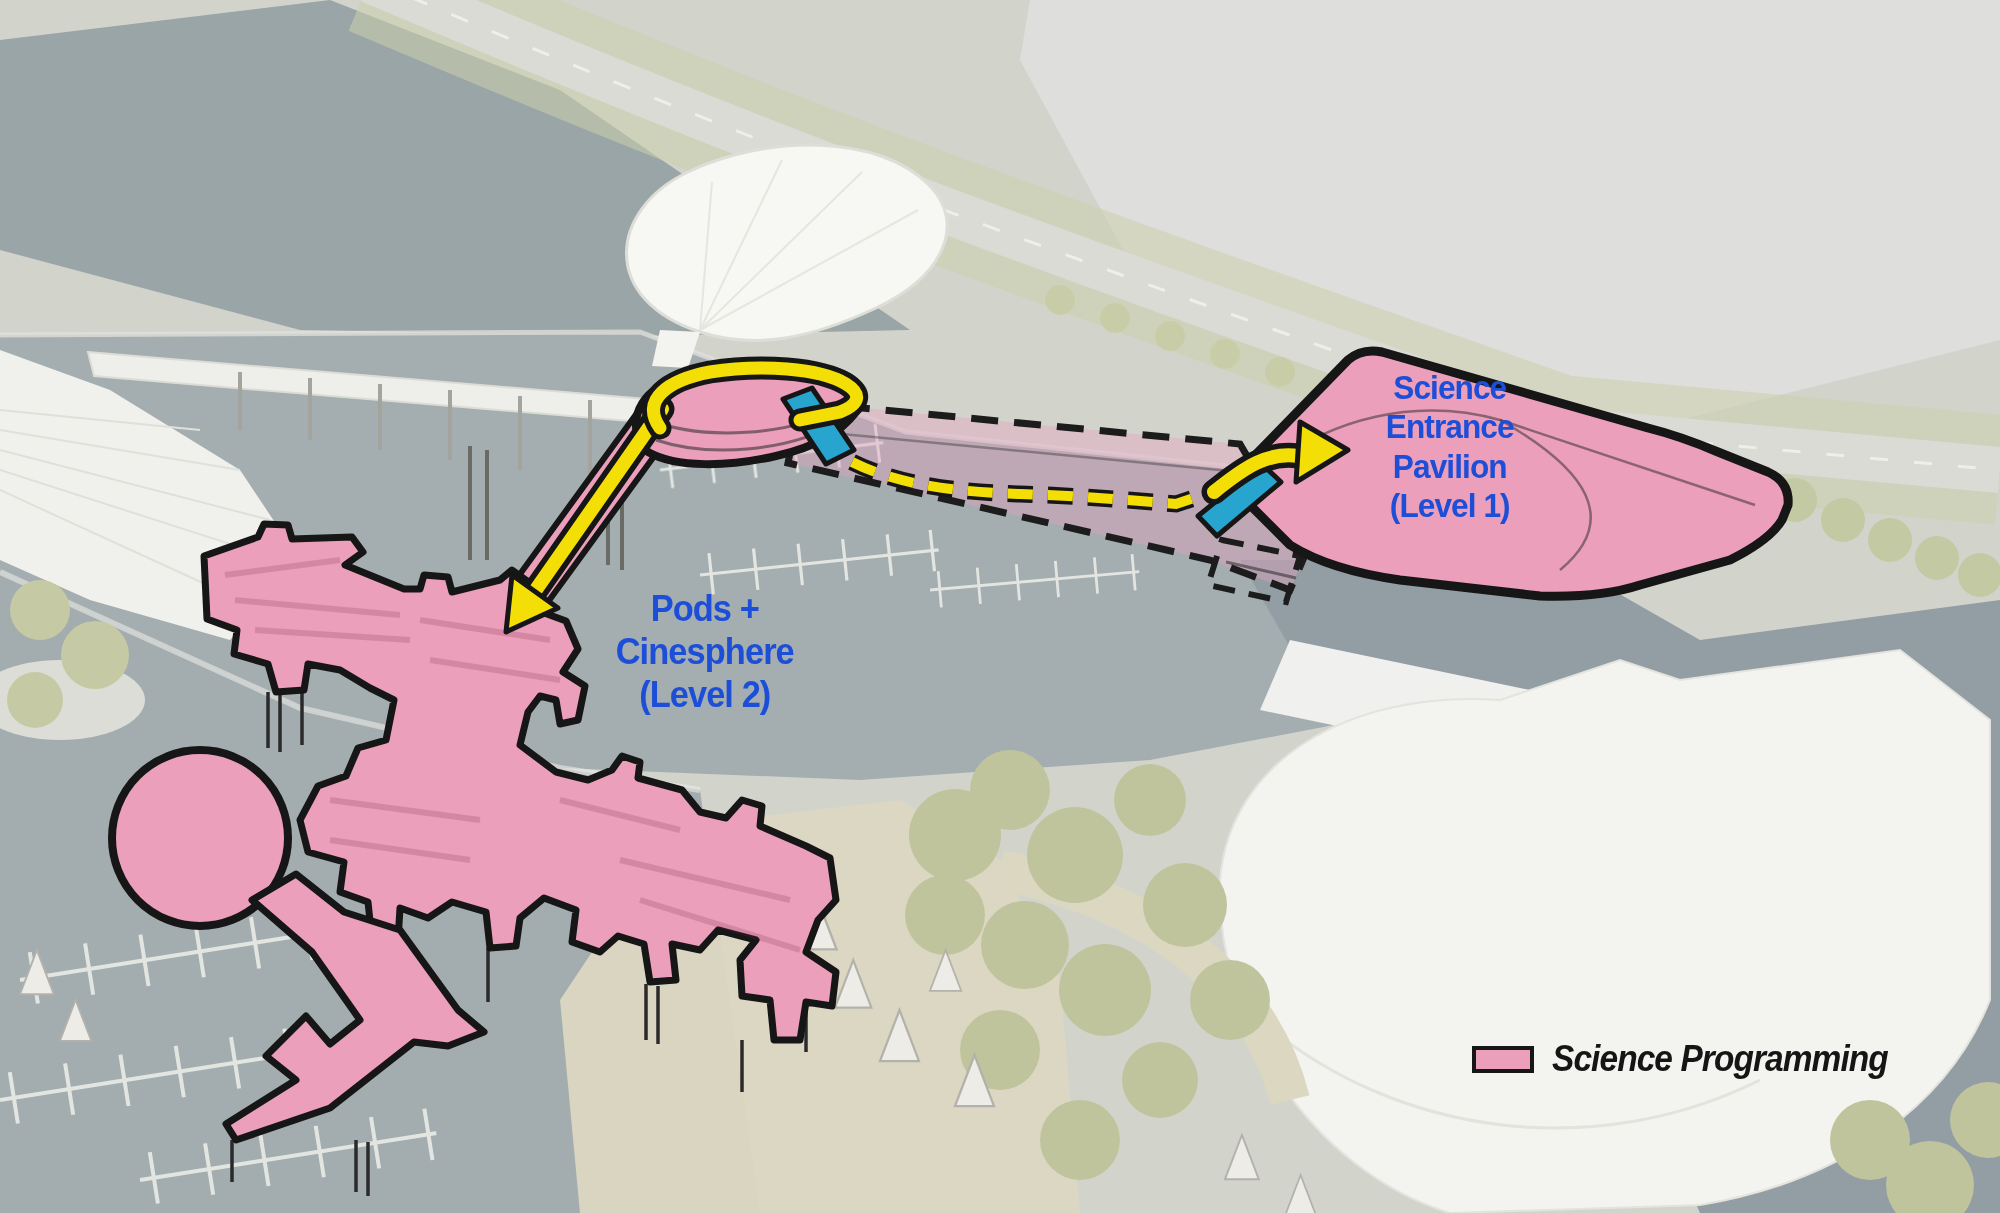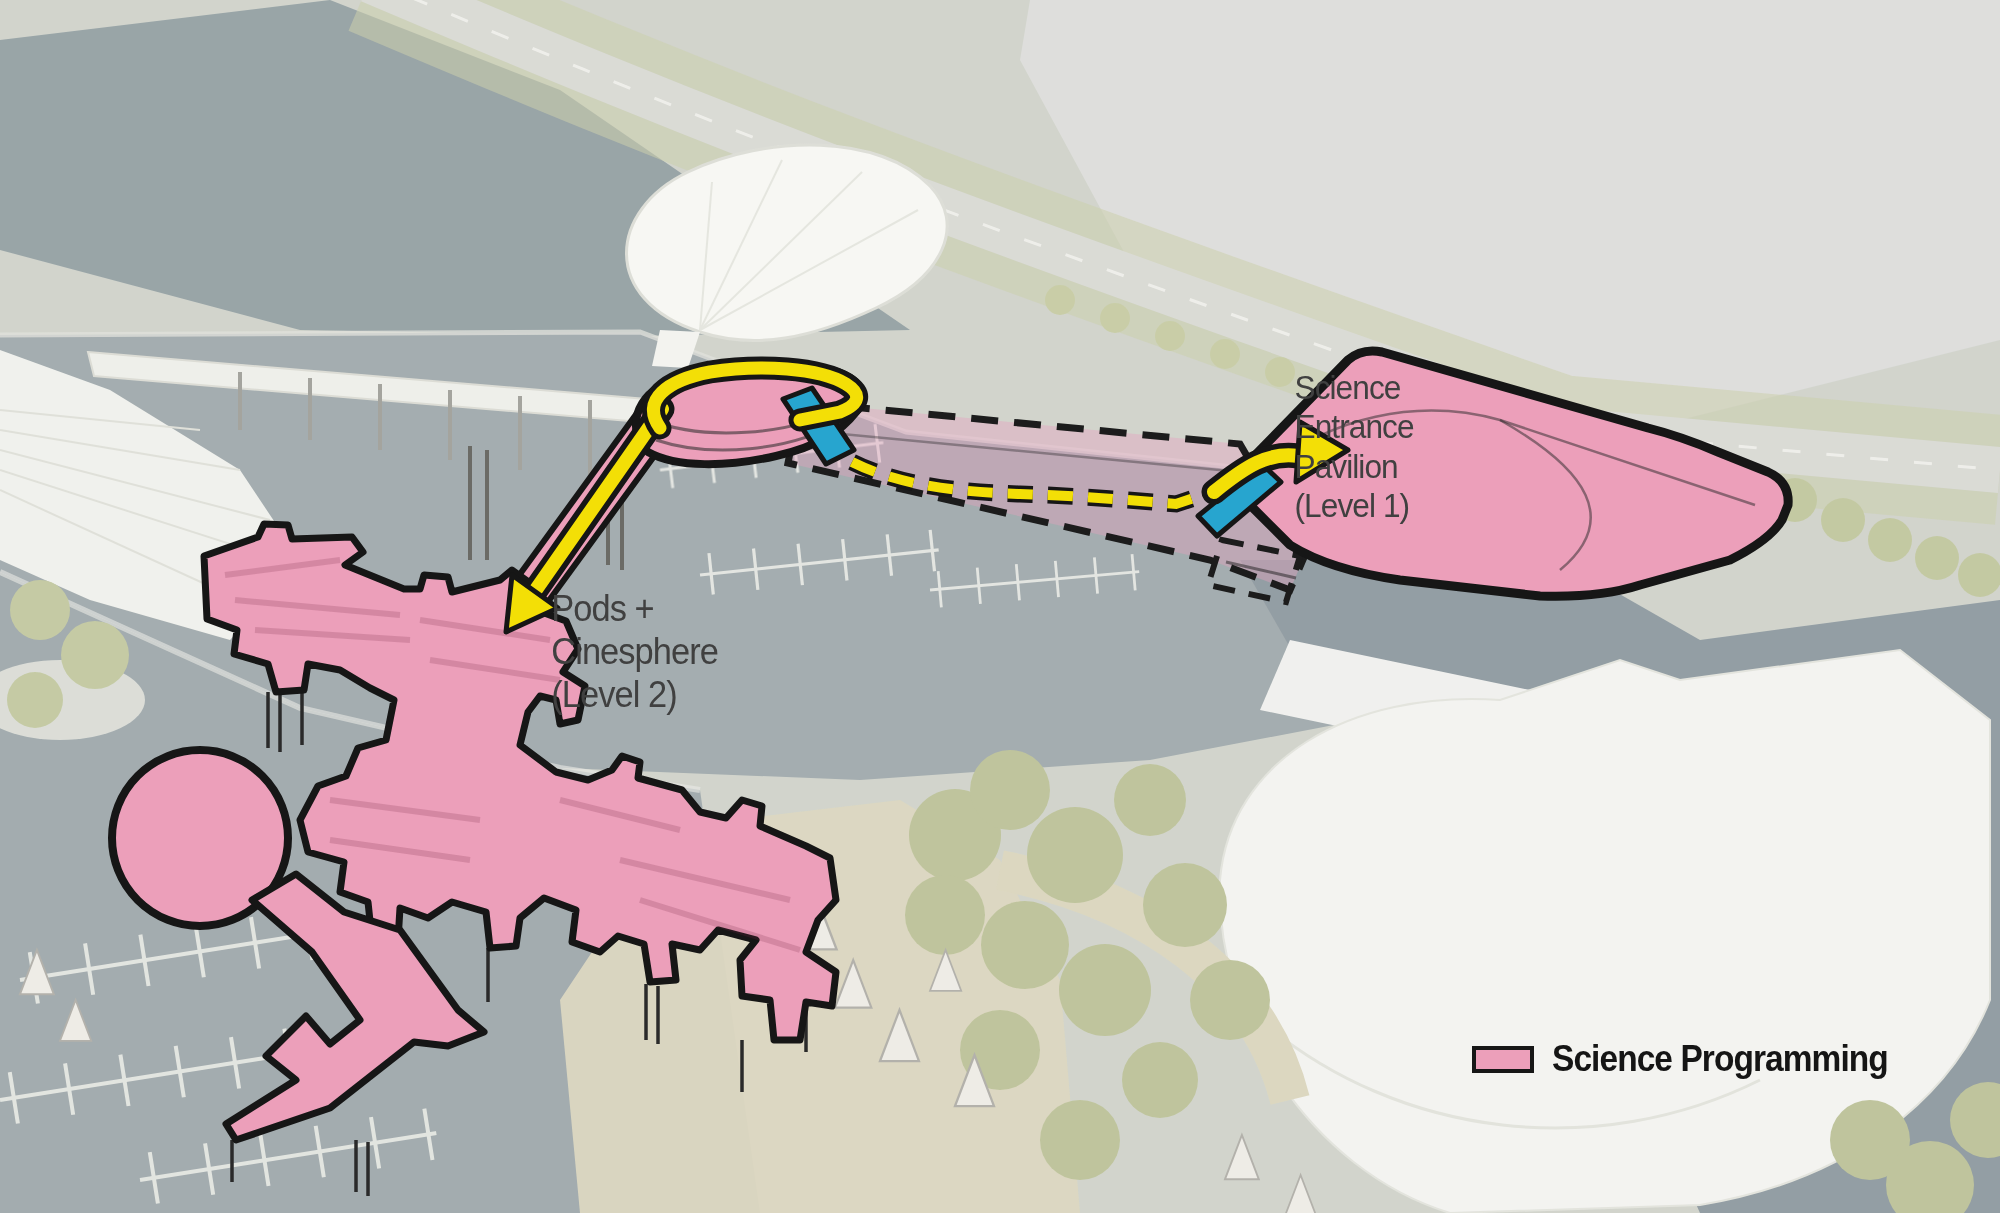--- a/index.html
+++ b/index.html
@@ -1,25 +1,25 @@
 <!DOCTYPE html>
 <html style="--pink: #EC9FBA; --pink-translucent: rgba(231,160,190,0.40); --blue: #27A5CF; --yellow: #F3DF06; --outline: #161616;"><head>
 <meta charset="utf-8">
 <style>
   html,body{margin:0;padding:0;background:#cdd0c7;}
   #stage{position:relative;width:2000px;height:1213px;overflow:hidden;
          font-family:"Liberation Sans","DejaVu Sans",sans-serif;}
   #stage svg{position:absolute;left:0;top:0;}
-  .map-label{position:absolute;white-space:pre-line;color:#404040;
-             font-weight:400;line-height:1.16;letter-spacing:-1px;}
+  .map-label{position:absolute;white-space:pre-line;text-align:center;color:#1d4ed8;
+             font-weight:700;line-height:1.16;letter-spacing:-1px;}
   .map-label>span{display:inline-block;transform:scaleX(.93);}
   #pavilion-label{left:1290px;top:368px;width:320px;font-size:34px;}
   #link-label{left:855px;top:514px;width:320px;font-size:37px;}
   #pods-label{left:545px;top:588px;width:320px;font-size:37px;}
-  #legend{position:absolute;left:1472px;top:1040px;display:flex;flex-direction:row;gap:13px;}
+  #legend{position:absolute;left:1472px;top:1040px;display:flex;flex-direction:row;gap:13px;font-style:italic;}
   .legend-row{display:flex;align-items:center;gap:18px;height:38px;}
   .swatch{width:62px;height:27px;border:4px solid #161616;box-sizing:border-box;flex:0 0 auto;}
   .legend-text{font-size:36px;font-weight:800;color:#151515;letter-spacing:-1px;
                display:inline-block;transform:scaleX(.93);transform-origin:left center;white-space:nowrap;}
   .arrow-swatch{width:84px;height:34px;flex:0 0 auto;margin-left:-8px;margin-right:4px;}
 </style>
 </head>
 <body>
 
 <div id="stage">

